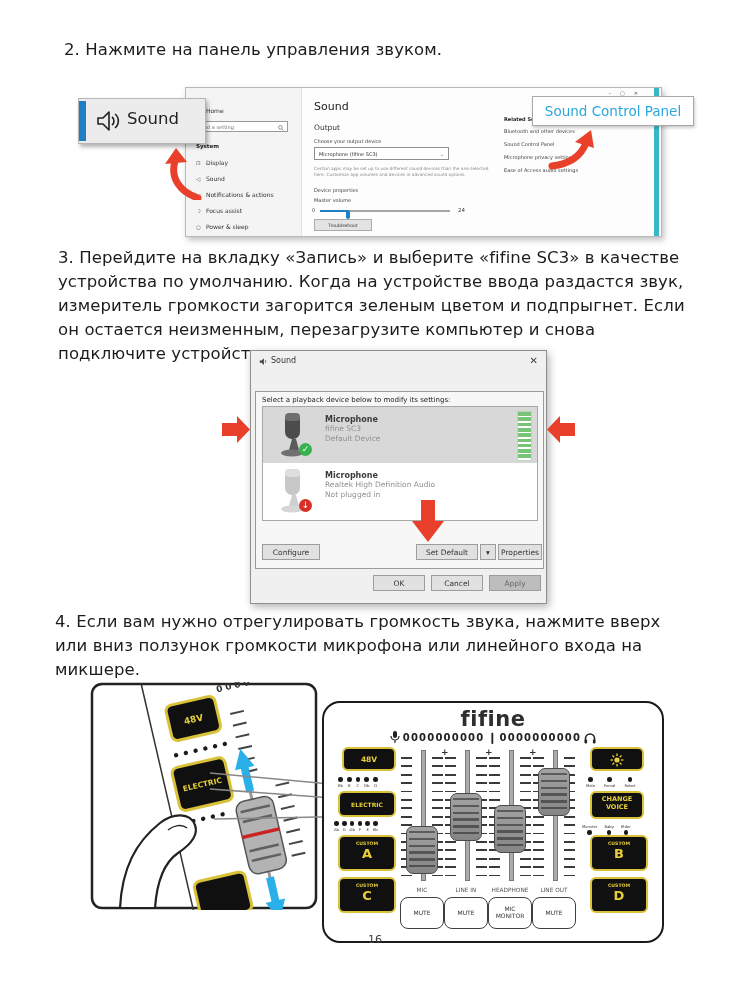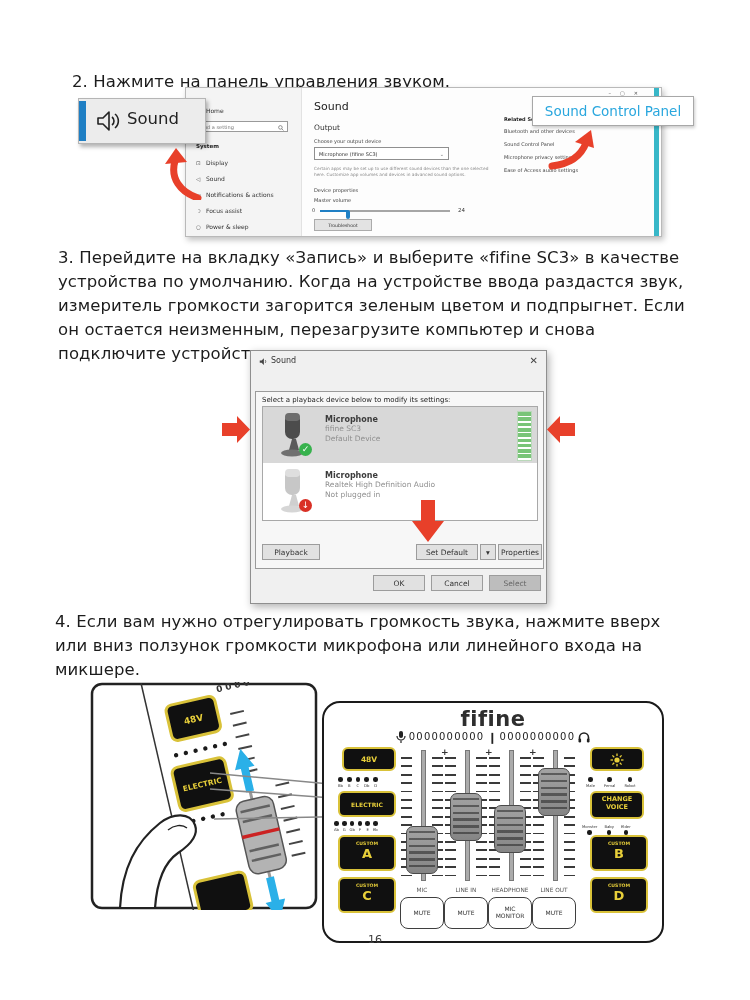--- a/index.html
+++ b/index.html
@@ -51,21 +51,21 @@
   .meter{position:absolute;right:5px;top:4px;width:13px;height:48px;border:1px solid #b9d8b9;
          background:repeating-linear-gradient(to bottom,#79c478 0 3.6px,#ffffff 3.6px 5.3px);}
   .badge{position:absolute;width:13px;height:13px;border-radius:50%;color:#fff;font-size:9px;
          line-height:13px;text-align:center;}
   .wbtn{position:absolute;height:16px;background:#e1e1e1;border:1px solid #9c9c9c;font-size:7.5px;
         color:#333;text-align:center;line-height:15px;box-sizing:border-box;}
 
   
   .mixer{background:#fff;border:2.5px solid #1a1a1a;border-radius:18px;margin-top:21px;}
   .brand{font-size:21px;font-weight:bold;color:#2e2e2e;letter-spacing:.5px;}
-  .ledrow{display:flex;gap:3px;font-weight:normal;color:#222;}
+  .ledrow{display:flex;align-items:center;gap:3px;font-weight:bold;color:#222;}
   .zeros{font-size:10px;letter-spacing:1.2px;}
   .blackbtn{position:absolute;background:#101010;border:2px solid #d9c239;border-radius:6px;
             color:#e8cf3a;font-weight:bold;text-align:center;box-sizing:border-box;}
   .dots{position:absolute;display:flex;gap:4px;}
   .dot-item{text-align:center;}
   .dot{width:4.5px;height:4.5px;border-radius:50%;background:#1a1a1a;margin:0 auto;}
   .dot-lab{font-size:3.8px;color:#333;margin-top:1px;}
   .fader{position:absolute;top:52px;height:126px;width:42px;}
   .ticks{position:absolute;top:2px;bottom:2px;width:11px;
          background:repeating-linear-gradient(to bottom,#3a3a3a 0 1.8px,transparent 1.8px 8.4px);}
@@ -82,21 +82,21 @@
   .cb-letter{font-size:13px;line-height:1.1;}
 
   .pagenum{font-size:11px;color:#3d3d3d;}
   svg{display:block;}
 </style>
 </head>
 <body>
 
 <div class="page">
 
-  <div class="abs step-text" style="left:72px;top:38px;width:620px;margin-top:32px;">2. Нажмите на панель управления звуком.</div>
+  <div class="abs step-text" style="left:64px;top:38px;width:620px;">2. Нажмите на панель управления звуком.</div>
 
   <div class="abs win" style="left:185px;top:87px;width:475px;height:148px;">
     <div class="abs win-title" style="left:7px;top:3px;">Settings</div>
 
     <div class="abs" style="right:14px;top:2px;font-size:5px;color:#555;letter-spacing:9px;">
       <span>–</span><span>▢</span><span>✕</span>
     </div>
 
     <div class="sidebar">
       <div class="sb-row" style="top:19px;">
@@ -224,29 +224,29 @@
           </svg>
           <div class="badge" style="left:36px;top:36px;background:#d93025;">↓</div>
           <div class="abs" style="left:62px;top:8px;">
             <div class="dev-name">Microphone</div>
             <div class="dev-sub">Realtek High Definition Audio</div>
             <div class="dev-sub">Not plugged in</div>
           </div>
         </div>
       </div>
 
-      <div class="wbtn" style="left:6px;top:152px;width:58px;">Playback</div>
+      <div class="wbtn" style="left:6px;top:152px;width:58px;">Configure</div>
       <div class="wbtn" style="left:160px;top:152px;width:62px;">Set Default</div>
       <div class="wbtn" style="left:224px;top:152px;width:16px;">▾</div>
       <div class="wbtn" style="left:242px;top:152px;width:44px;">Properties</div>
     </div>
 
     <div class="wbtn" style="left:122px;top:224px;width:52px;">OK</div>
     <div class="wbtn" style="left:180px;top:224px;width:52px;">Cancel</div>
-    <div class="wbtn" style="left:238px;top:224px;width:52px;background:#bdbdbd;color:#666;">Select</div>
+    <div class="wbtn" style="left:238px;top:224px;width:52px;background:#bdbdbd;color:#666;">Apply</div>
   </div>
 
   <svg class="abs" style="left:222px;top:416px;" width="28" height="27" viewBox="0 0 28 27">
     <polygon points="0,7 15,7 15,0 28,13.5 15,27 15,20 0,20" fill="#e8402a"></polygon>
   </svg>
   <svg class="abs" style="left:547px;top:416px;" width="28" height="27" viewBox="0 0 28 27">
     <polygon points="28,7 13,7 13,0 0,13.5 13,27 13,20 28,20" fill="#e8402a"></polygon>
   </svg>
 
   <svg class="abs" style="left:412px;top:500px;" width="32" height="42" viewBox="0 0 32 42">

